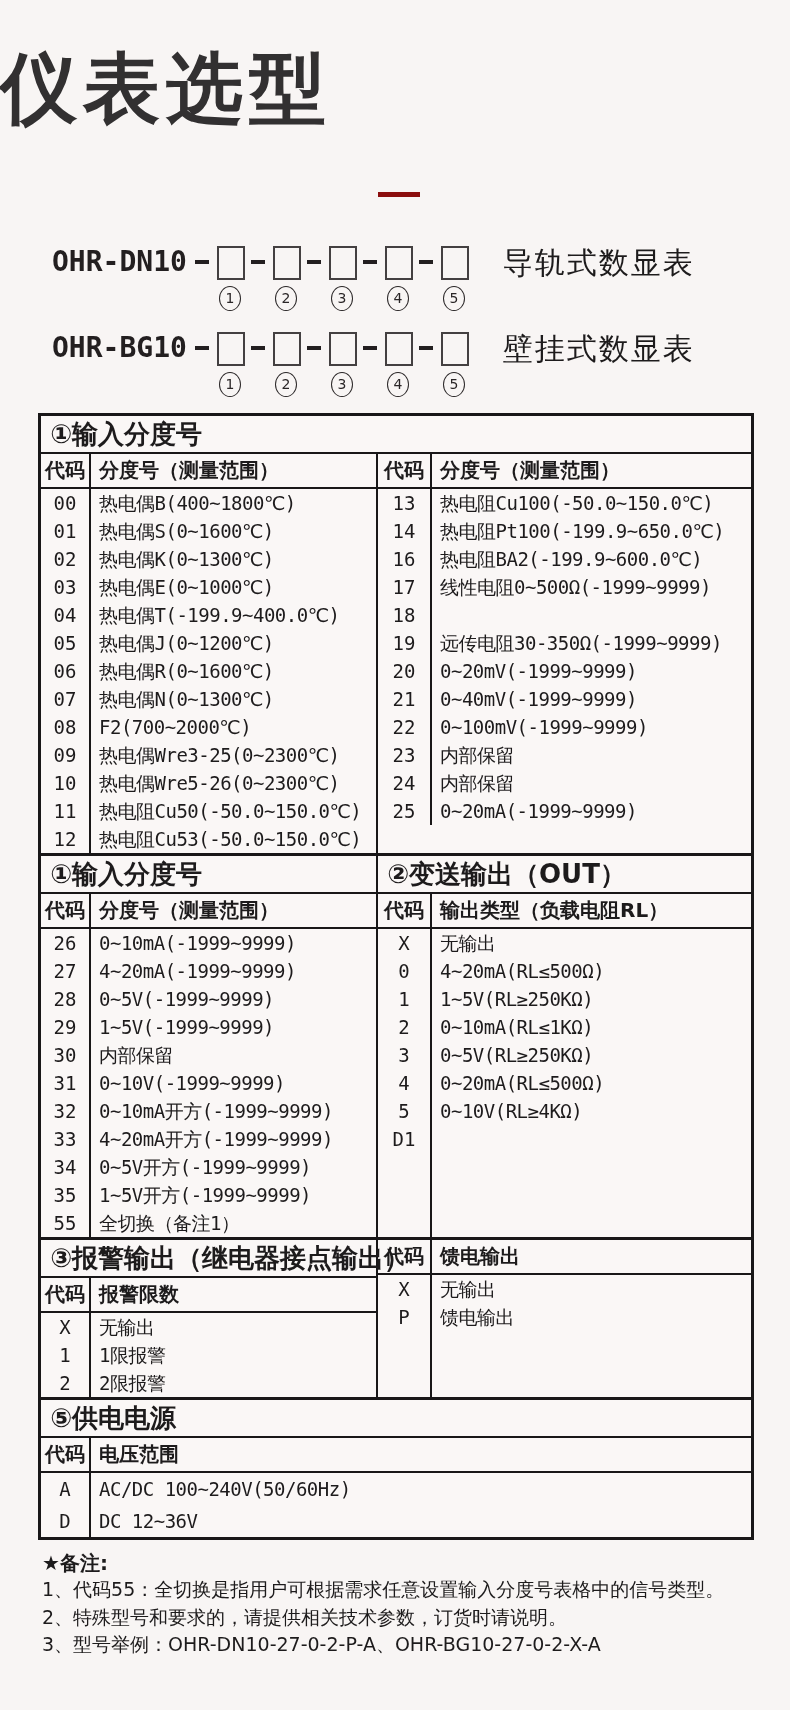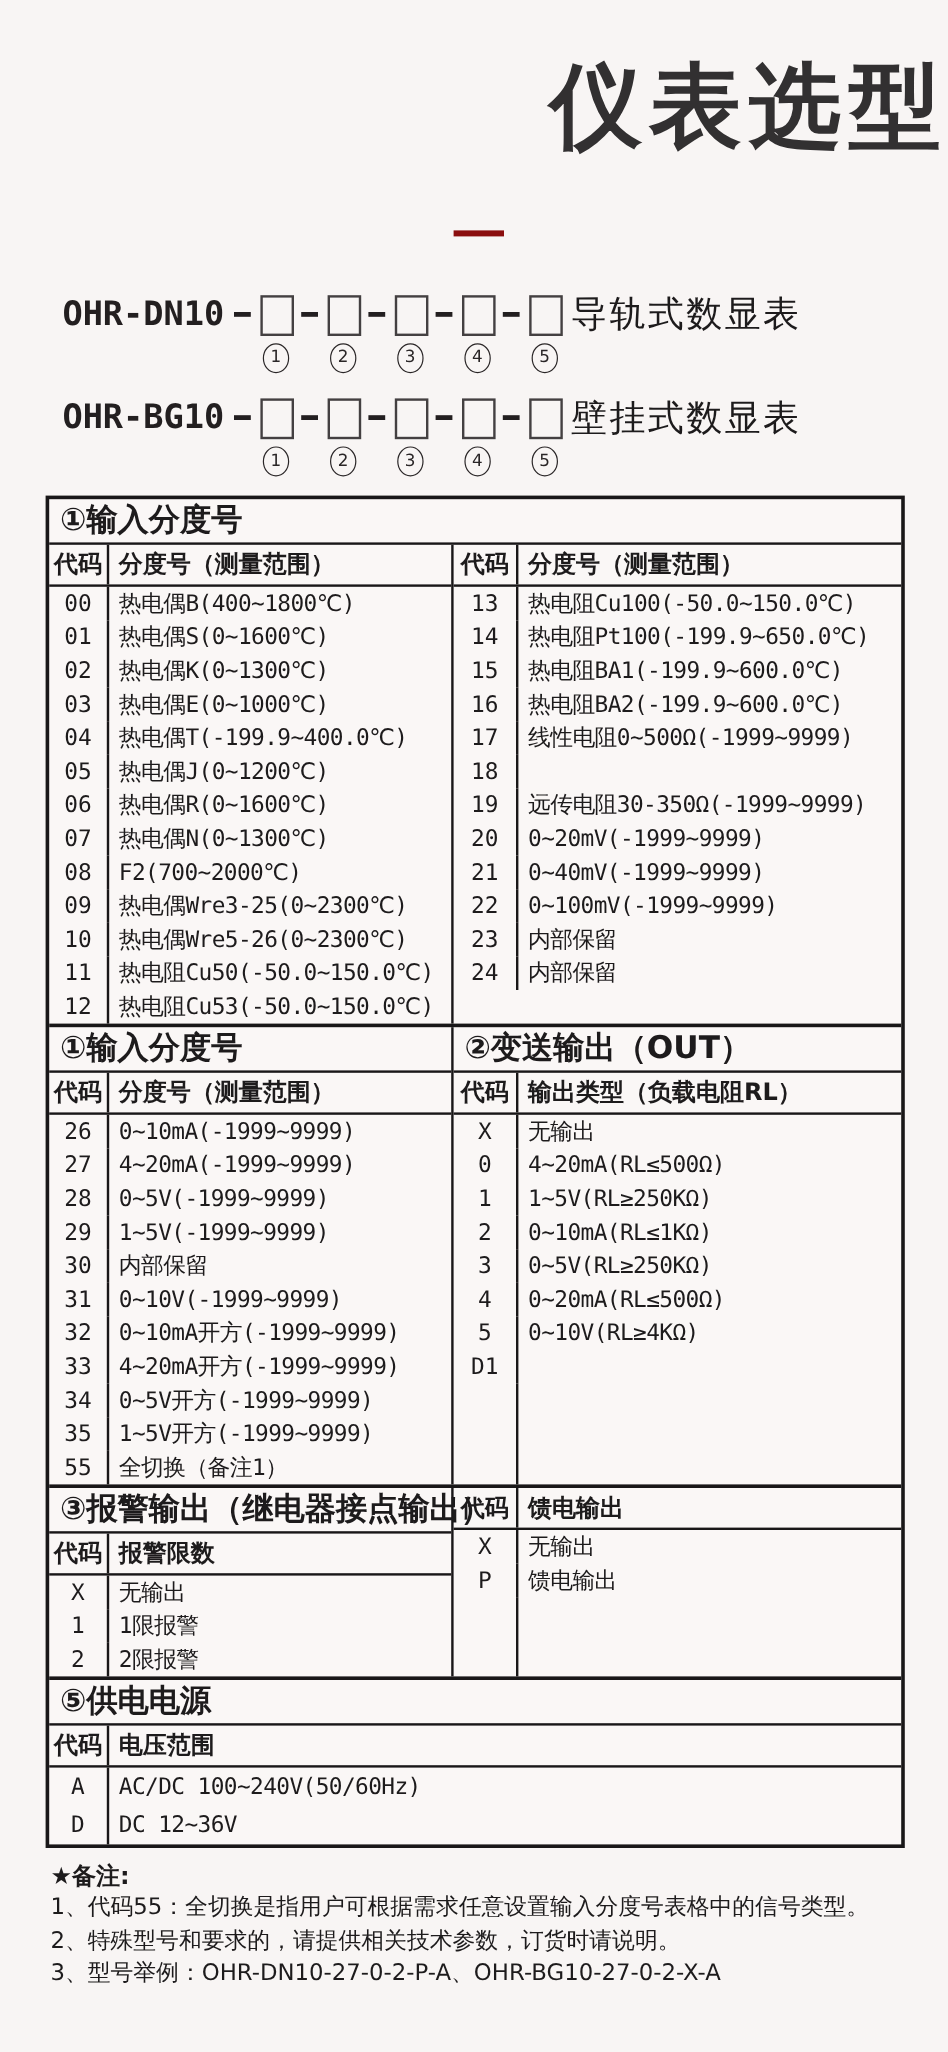--- a/index.html
+++ b/index.html
@@ -9,21 +9,21 @@
     font-family:"DejaVu Sans", sans-serif;
     color:#1d1b1c;
     position:relative;
     overflow:hidden;
   }
   .page{position:absolute;inset:0;}
 
   
   .title{
     position:absolute;top:38px;left:0;width:100%;
-    text-align:right;
+    text-align:left;
     font-size:77px;font-weight:bold;letter-spacing:6px;
     color:#323031;
     font-family:"DejaVu Sans", sans-serif;
   }
   .red-dash{
     position:absolute;top:192px;left:378px;
     width:42px;height:5px;background:#8b0e0e;
   }
 
   
@@ -48,21 +48,21 @@
     width:24px;height:30px;border:2px solid #444041;background:transparent;
   }
   .slot .circ{
     position:absolute;top:40px;left:50%;transform:translateX(-50%);
     width:20px;height:23px;border:1.8px solid #2a2627;border-radius:50%;
     font-size:14px;line-height:23px;text-align:center;color:#2a2627;
     font-family:"DejaVu Sans", sans-serif;
   }
   .model-label{
     font-size:30px;font-weight:500;letter-spacing:2px;
-    line-height:34px;margin-left:9px;color:#1d1b1c;
+    line-height:34px;margin-left:36px;color:#1d1b1c;
   }
 
   
   .seltable{
     position:absolute;top:413px;left:38px;width:716px;
     border:3px solid #191718;background:#faf7f6;
     box-sizing:border-box;
     font-family:"DejaVu Sans Mono","DejaVu Sans", monospace;
   }
   .sec{border-bottom:3px solid #191718;}
@@ -251,24 +251,20 @@
           <div id="s1-right">
               <div class="trow">
                 <div class="tc code">13</div>
                 <div class="tc desc">热电阻Cu100(-50.0~150.0℃)</div>
               </div>
               <div class="trow">
                 <div class="tc code">14</div>
                 <div class="tc desc">热电阻Pt100(-199.9~650.0℃)</div>
               </div>
               <div class="trow">
-                <div class="tc code">15</div>
-                <div class="tc desc">热电阻BA1(-199.9~600.0℃)</div>
-              </div>
-              <div class="trow">
                 <div class="tc code">16</div>
                 <div class="tc desc">热电阻BA2(-199.9~600.0℃)</div>
               </div>
               <div class="trow">
                 <div class="tc code">17</div>
                 <div class="tc desc">线性电阻0~500Ω(-1999~9999)</div>
               </div>
               <div class="trow">
                 <div class="tc code">18</div>
               </div>
@@ -288,20 +284,24 @@
                 <div class="tc code">22</div>
                 <div class="tc desc">0~100mV(-1999~9999)</div>
               </div>
               <div class="trow">
                 <div class="tc code">23</div>
                 <div class="tc desc">内部保留</div>
               </div>
               <div class="trow">
                 <div class="tc code">24</div>
                 <div class="tc desc">内部保留</div>
+              </div>
+              <div class="trow">
+                <div class="tc code">25</div>
+                <div class="tc desc">0~20mA(-1999~9999)</div>
               </div>
             </div>
         </div>
       </div>
     </div>
 
     <div class="sec">
       <div class="half-wrap">
         <div class="half left">
           <div class="sec-title">①输入分度号</div>

